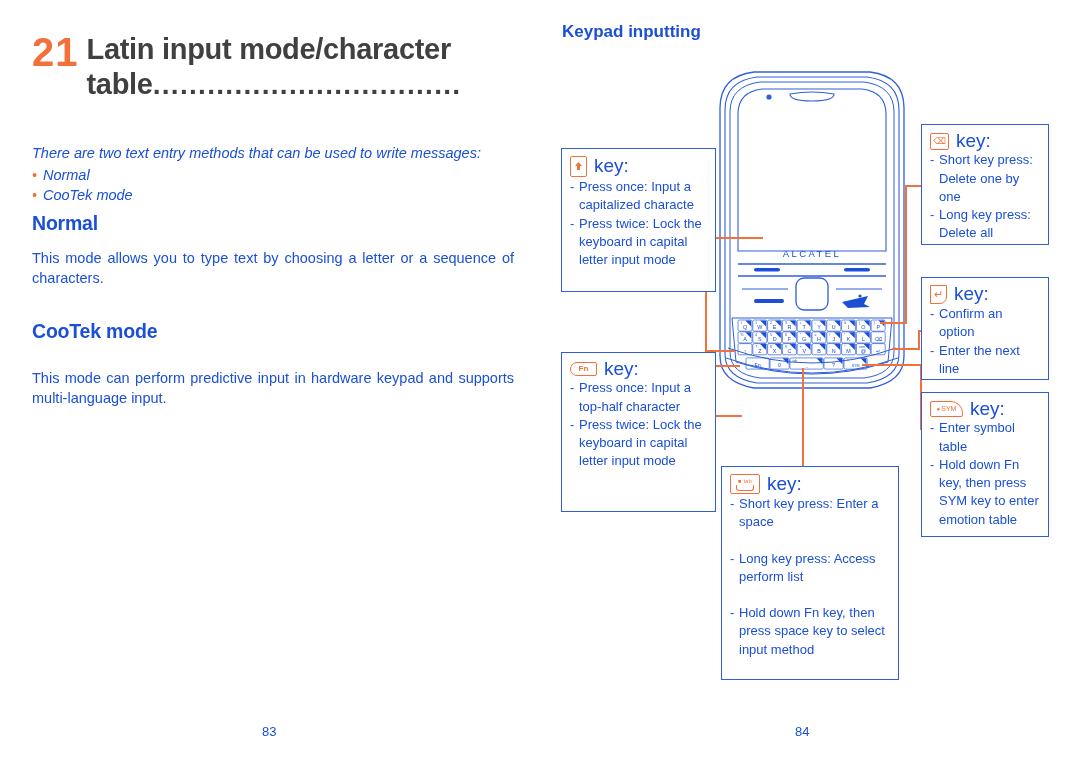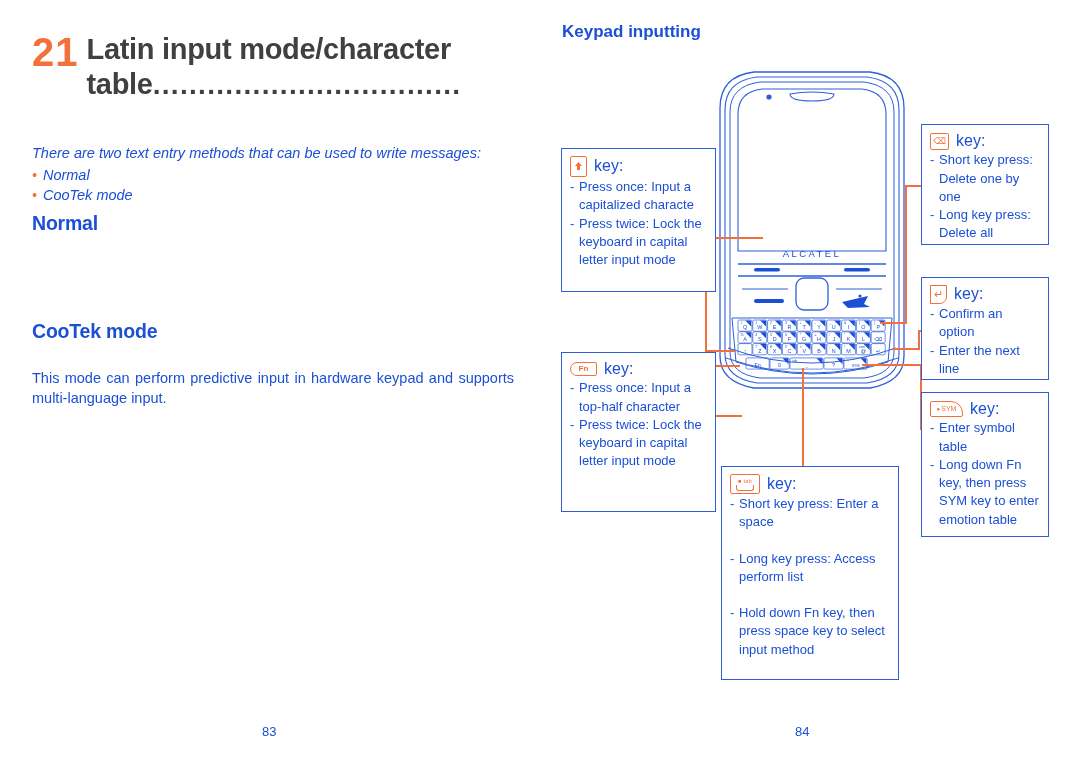--- a/index.html
+++ b/index.html
@@ -80,21 +80,21 @@
     box-sizing: border-box;
     padding: 7px 8px 8px 8px;
     font-size: 13px; line-height: 18.3px;
     color: #1a4fd6;
     z-index: 6;
   }
   .callout .keyline {
     display: flex; align-items: center; gap: 7px;
     margin-bottom: 1px;
   }
-  .callout .keyline .kl-label { font-size: 16px; }
+  .callout .keyline .kl-label { font-size: 19px; }
   .callout ul { list-style: none; margin: 0; padding: 0; }
   .callout li {
     display: flex; align-items: flex-start;
     margin: 0;
   }
   .callout li .dash { flex: none; width: 9px; }
   .callout li .txt { flex: 1; }
   .callout li.gap { height: 18px; }
 
   
@@ -144,20 +144,21 @@
         <span>Normal</span>
       </div>
       <div class="bullet-row">
         <span class="bullet-dot">•</span>
         <span>CooTek mode</span>
       </div>
     </div>
   </div>
 
   <div class="sec-h normal-h">Normal</div>
+  <div class="sec-p normal-p">This mode allows you to type text by choosing a letter or a sequence of characters.</div>
 
   <div class="sec-h cootek-h">CooTek mode</div>
   <div class="sec-p cootek-p">This mode can perform predictive input in hardware keypad and supports multi-language input.</div>
 
   <div class="pagenum pagenum-left">83</div>
 </div>
 
 <div class="page page-right">
 
   <div class="kp-head">Keypad inputting</div>
@@ -453,19 +454,19 @@
       <span class="keyicon ki-sym"><span class="sym-dot">●</span>SYM</span>
       <span class="kl-label">key:</span>
     </div>
     <ul>
       <li>
         <span class="dash">-</span>
         <span class="txt">Enter symbol table</span>
       </li>
       <li>
         <span class="dash">-</span>
-        <span class="txt">Long down Fn key, then press SYM key to enter emotion table</span>
+        <span class="txt">Hold down Fn key, then press SYM key to enter emotion table</span>
       </li>
     </ul>
   </div>
 
   <div class="pagenum pagenum-right">84</div>
 </div>
 
 </body></html>

